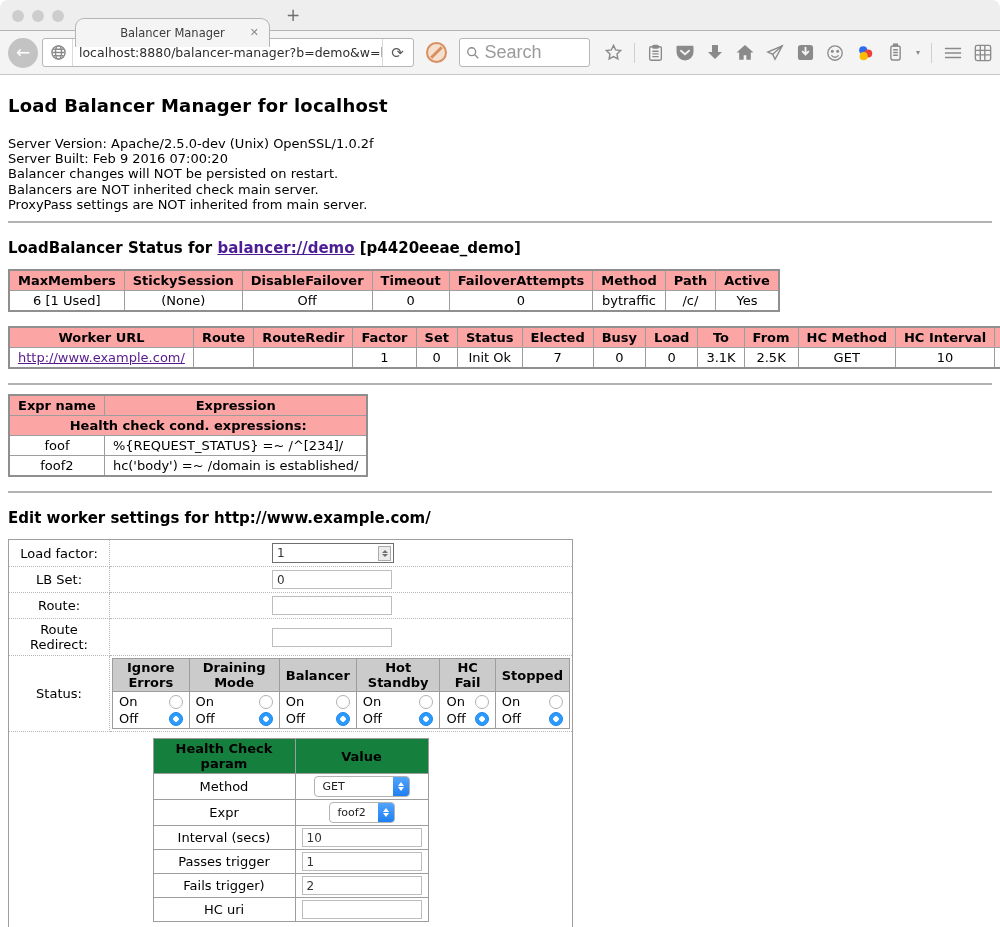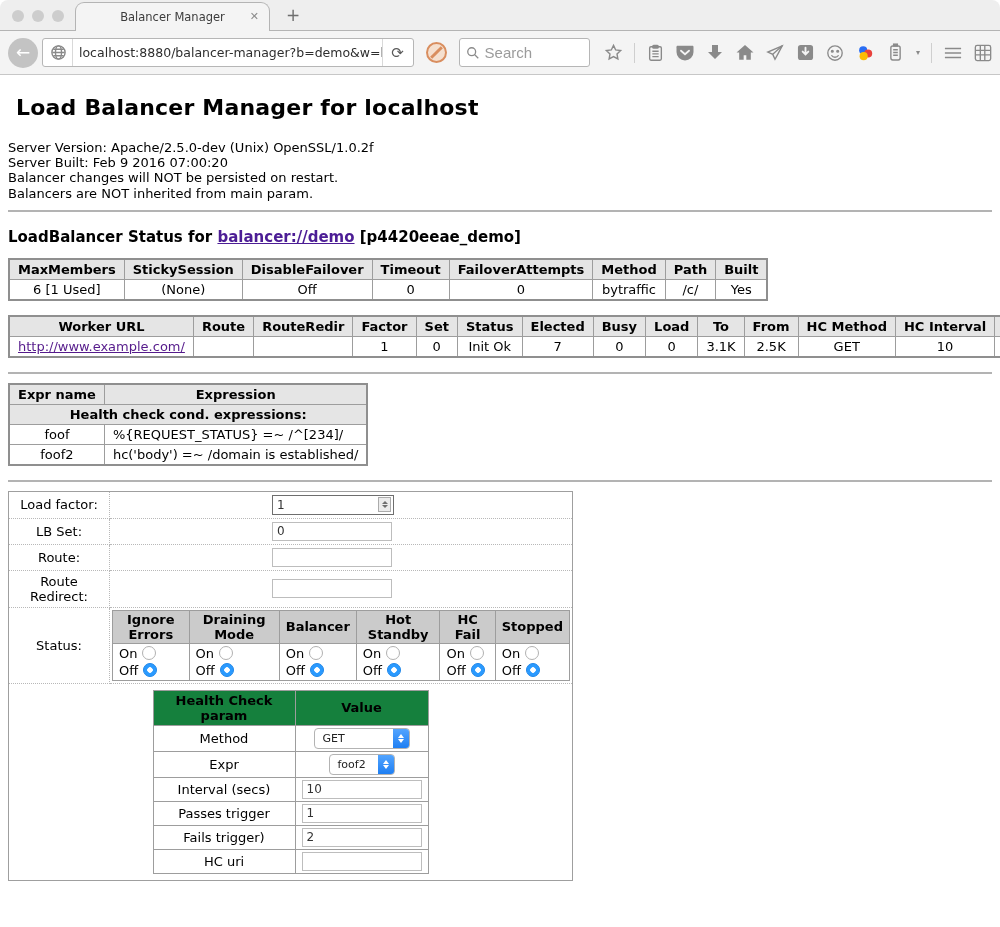--- a/index.html
+++ b/index.html
@@ -6,55 +6,55 @@
   html,body { width:1000px; height:927px; background:#fff; }
   body { font-family:"DejaVu Sans","Liberation Sans",sans-serif; }
   .window { width:1000px; height:927px; border-radius:8px; overflow:hidden; background:#fff; }
 
   
   .tabstrip { height:31px; background:#eeeeee; position:relative; border-bottom:1px solid #b4b4b4; display:flex; align-items:flex-end; }
   .traffic { position:absolute; top:10px; left:12px; display:flex; gap:8px; }
   .traffic span { width:12px; height:12px; border-radius:50%; background:#cdcdcd; display:block; }
   .tab { margin-left:75px; width:195px; height:29px; background:#f4f4f4; border:1px solid #b4b4b4; border-bottom:none;
          border-radius:9px 9px 0 0; display:flex; align-items:center; justify-content:center; gap:8px;
-         font-size:11.5px; color:#3c3c3c; position:relative; top:1px; }
+         font-size:11.5px; color:#3c3c3c; position:relative; top:17px; }
   .tab .close { color:#8b8b8b; font-size:11px; position:absolute; right:10px; top:7px; cursor:default; }
   .newtab { font-size:17px; color:#6e6e6e; margin-left:16px; padding-bottom:5px; }
 
   .toolbar { height:44px; background:#f4f4f4; border-bottom:1px solid #c7c7c7; display:flex; align-items:center; padding:0 8px; }
   .backbtn { width:30px; height:30px; border-radius:50%; background:#c3c3c3; color:#fff; font-size:17px; line-height:28px;
              text-align:center; flex:0 0 auto; margin-right:4px; }
   .urlfield { height:29px; width:386px; background:#fff; border:1px solid #b6b6b6; border-radius:3px;
               display:flex; align-items:center; overflow:hidden; }
   .urlfield .seg { display:flex; align-items:center; height:100%; }
   .urlfield .sep { width:1px; height:100%; background:#d9d9d9; }
   .urltext { font-size:12.5px; color:#2e2e2e; white-space:nowrap; overflow:hidden; padding:0 6px; flex:1; }
   .reload { width:30px; text-align:center; font-size:15px; color:#5a5a5a; }
   .globe { padding:0 5px 0 7px; }
   .blocked { width:21px; height:21px; border-radius:50%; border:2px solid #d98e5f; background:#f5e0cf; position:relative; margin:0 12px; flex:0 0 auto; }
   .blocked:after { content:""; position:absolute; left:1px; top:7px; width:15px; height:3px; background:#d98e5f; transform:rotate(-45deg); }
   .searchfield { height:29px; width:136px; background:#fff; border:1px solid #b6b6b6; border-radius:3px; display:flex; align-items:center; padding:0 6px; gap:5px; }
-  .searchfield input { border:none; outline:none; width:90px; font-size:15px; color:#000000; background:transparent; }
+  .searchfield input { border:none; outline:none; width:90px; font-size:18px; color:#000000; background:transparent; }
   .searchfield input::placeholder { color:#9b9b9b; }
   .chromeicons { display:flex; align-items:center; gap:11px; margin-left:14px; }
   .cicon { width:19px; height:19px; display:flex; align-items:center; justify-content:center; }
   .vsep { width:1px; height:20px; background:#cfcfcf; }
   .caret-sm { font-size:8px; color:#8a8a8a; }
 
   
   .page { padding:10px 8px 0 8px; font-size:13px; color:#000; }
-  h1.pagetitle { font-size:22px; letter-spacing:0.2px; margin:10px 0 20px 8px; }
+  h1.pagetitle { font-size:18px; letter-spacing:0.2px; margin:10px 0 20px 0; }
   .infoline { font-size:13px; line-height:15.2px; }
   hr.rule { border:0; height:2px; background:#b3b3b3; margin:9px 0; }
   .secheading { font-size:15px; font-weight:bold; margin:16px 0 12px 0; }
   .secheading a { color:#4c1d95; }
 
   table.data { border-collapse:collapse; margin:4px 0 14px 0; }
   table.data th, table.data td { border:1px solid #9d9d9d; padding:2px 8px; font-size:13px; text-align:center; white-space:nowrap; }
-  table.data th { background:#e5e5e5; font-weight:bold; }
+  table.data th { background:#fca5a5; font-weight:bold; }
   table.data { border:2px solid #8f8f8f; }
   table.data a { color:#551a8b; }
   td.cell-left { text-align:left !important; }
   table.worker { width:99.5%; }
 
   
   .formtable { width:565px; border:1px solid #9f9f9f; border-collapse:collapse; margin-top:8px; }
   .formtable > tbody > tr > td { border:1px dotted #b8b8b8; padding:3px 4px; font-size:13px; }
   .formtable td.flabel { width:101px; text-align:center; }
   .formtable td.fctrl { padding-left:162px; }
@@ -62,21 +62,21 @@
   .numwrap { display:inline-flex; align-items:center; width:122px; height:20px; border:1px solid #6e6e6e; background:#fff; }
   .numwrap input { flex:1; border:none; outline:none; font-size:12px; padding:0 4px; height:16px; font-family:inherit; color:#333; min-width:0; }
   .spinner { width:13px; height:15px; border:1px solid #ababab; background:#ececec; margin-right:2px; display:flex; flex-direction:column; align-items:center; justify-content:center; gap:1px; flex:0 0 auto; }
   .spinner i { display:block; width:0; height:0; border-left:3px solid transparent; border-right:3px solid transparent; }
   .spinner .up { border-bottom:3px solid #6f6f6f; }
   .spinner .dn { border-top:3px solid #6f6f6f; }
 
   table.statustbl { border-collapse:collapse; width:100%; }
   table.statustbl th, table.statustbl td { border:1px solid #9d9d9d; font-size:13px; padding:1px 6px; text-align:center; }
   table.statustbl th { background:#cbcbcb; }
-  .radioline { display:flex; align-items:center; justify-content:flex-start; gap:5px; line-height:17px; }
+  .radioline { display:flex; align-items:center; justify-content:space-between; gap:5px; line-height:17px; }
   .radio { width:14px; height:14px; border-radius:50%; background:#fff; border:1px solid #b1b1b1; display:inline-block; }
   .radio.sel { border:1px solid #2187e8; background:radial-gradient(circle at 50% 50%, #ffffff 0 2.5px, #2a9aff 3px 100%); }
 
   table.hctbl { border-collapse:collapse; margin:2px auto; }
   table.hctbl th, table.hctbl td { border:1px solid #9d9d9d; font-size:13px; padding:2px 6px; text-align:center; }
   table.hctbl th { background:#15803d; }
   table.hctbl td.hclabel { width:142px; }
   table.hctbl td.hcval { width:132px; }
   .macselect { display:inline-flex; align-items:center; height:21px; border:1px solid #b3b3b3; border-radius:4px; background:#fff; overflow:hidden; }
   .macselect .val { font-size:11px; color:#222; padding:0 8px; flex:1; text-align:left; }
@@ -208,39 +208,40 @@
       </span>
     </div>
   </div>
 
   <div class="page">
     <h1 class="pagetitle">Load Balancer Manager for localhost</h1>
 
     <div class="infoline">Server Version: Apache/2.5.0-dev (Unix) OpenSSL/1.0.2f</div>
     <div class="infoline">Server Built: Feb 9 2016 07:00:20</div>
     <div class="infoline">Balancer changes will NOT be persisted on restart.</div>
-    <div class="infoline">Balancers are NOT inherited from main param.</div>
+    <div class="infoline">Balancers are NOT inherited check main server.</div>
+    <div class="infoline">ProxyPass settings are NOT inherited from main server.</div>
 
     <hr class="rule">
 
     <div class="secheading">
       <span>LoadBalancer Status for </span><a href="#">balancer://demo</a><span> [p4420eeae_demo]</span>
     </div>
 
     <table class="data">
       <tbody>
           <tr>
         <th>MaxMembers</th>
         <th>StickySession</th>
         <th>DisableFailover</th>
         <th>Timeout</th>
         <th>FailoverAttempts</th>
         <th>Method</th>
         <th>Path</th>
-        <th>Built</th>
+        <th>Active</th>
       </tr>
       <tr>
         <td>6 [1 Used]</td>
         <td>(None)</td>
         <td>Off</td>
         <td>0</td>
         <td>0</td>
         <td>bytraffic</td>
         <td>/c/</td>
         <td>Yes</td>
@@ -304,20 +305,21 @@
       </tr>
       <tr>
         <td>foof2</td>
         <td class="cell-left">hc('body') =~ /domain is established/</td>
       </tr>
     </tbody>
       </table>
 
     <hr class="rule">
 
+    <div class="secheading">Edit worker settings for http://www.example.com/</div>
 
     <table class="formtable">
       <tbody>
       <tr>
         <td class="flabel">Load factor:</td>
         <td class="fctrl">
           <span class="numwrap">
             <input type="text" value="1" style="">
             <span class="spinner">
                   <i class="up"></i>

